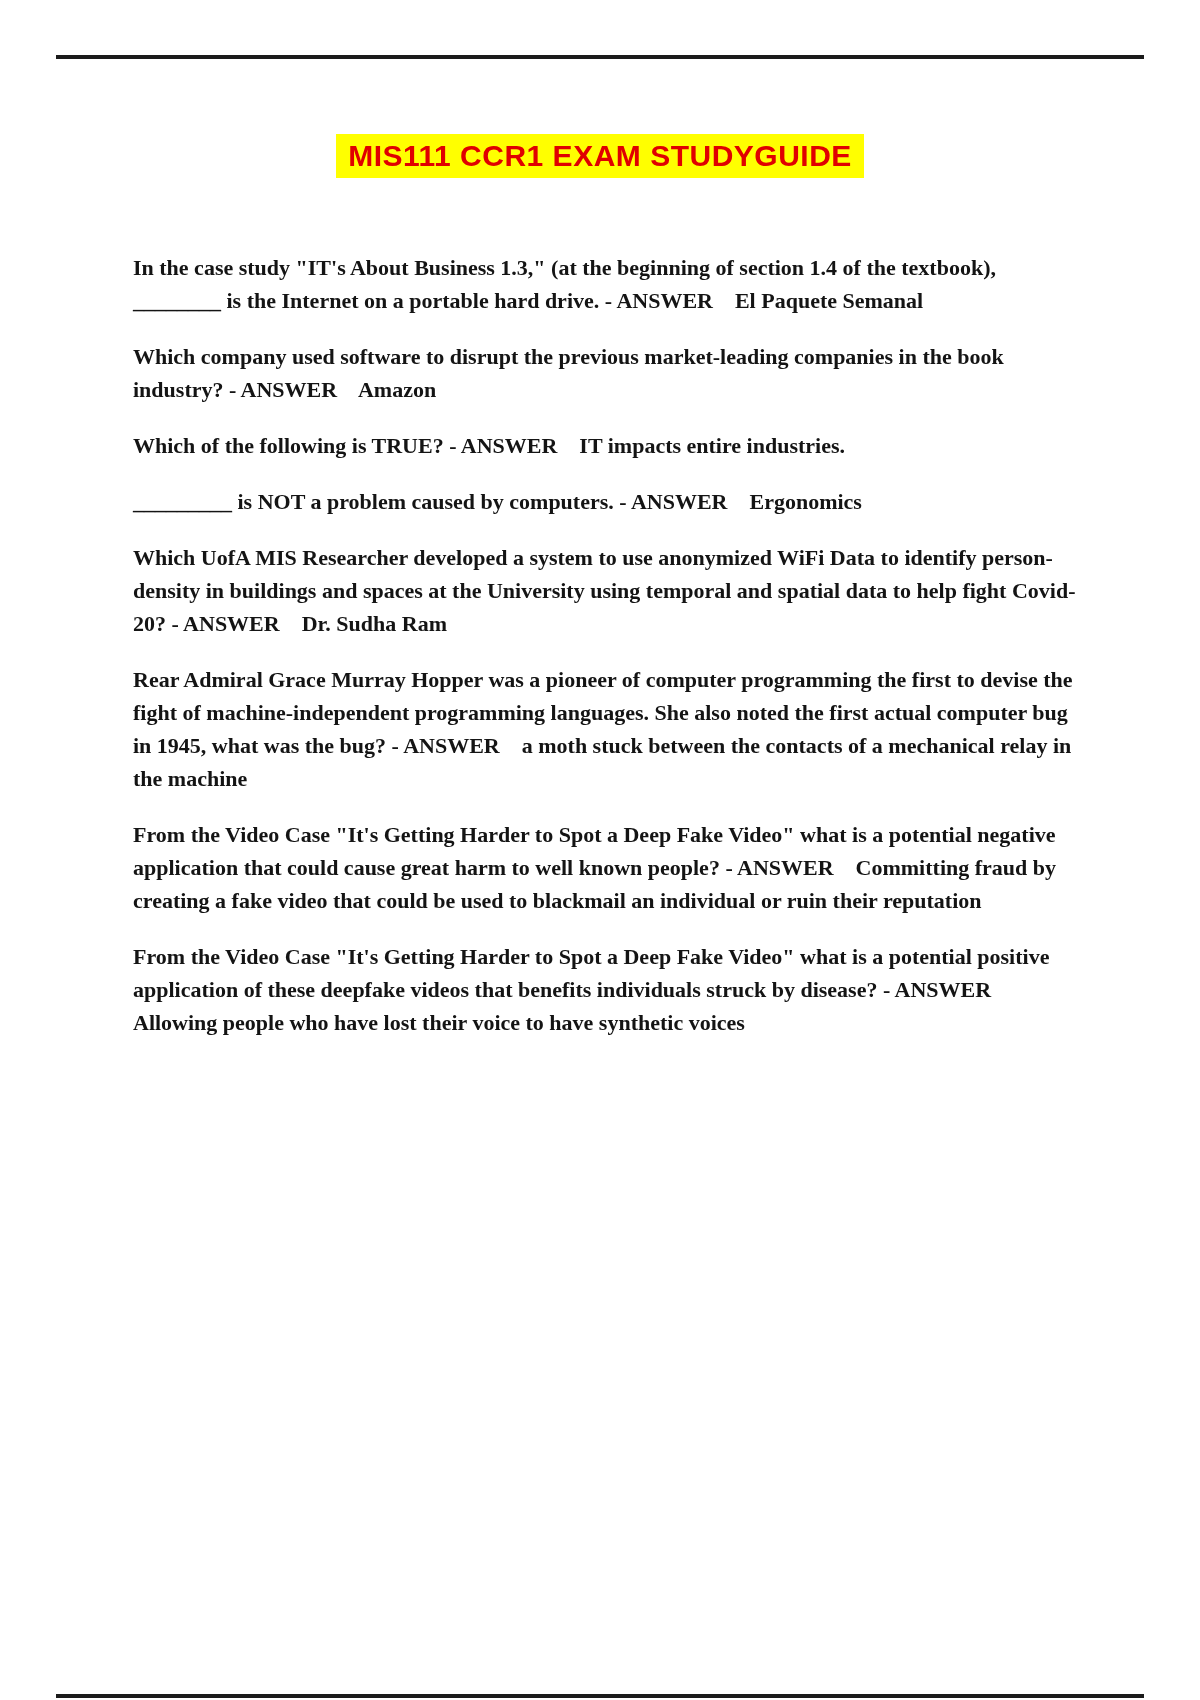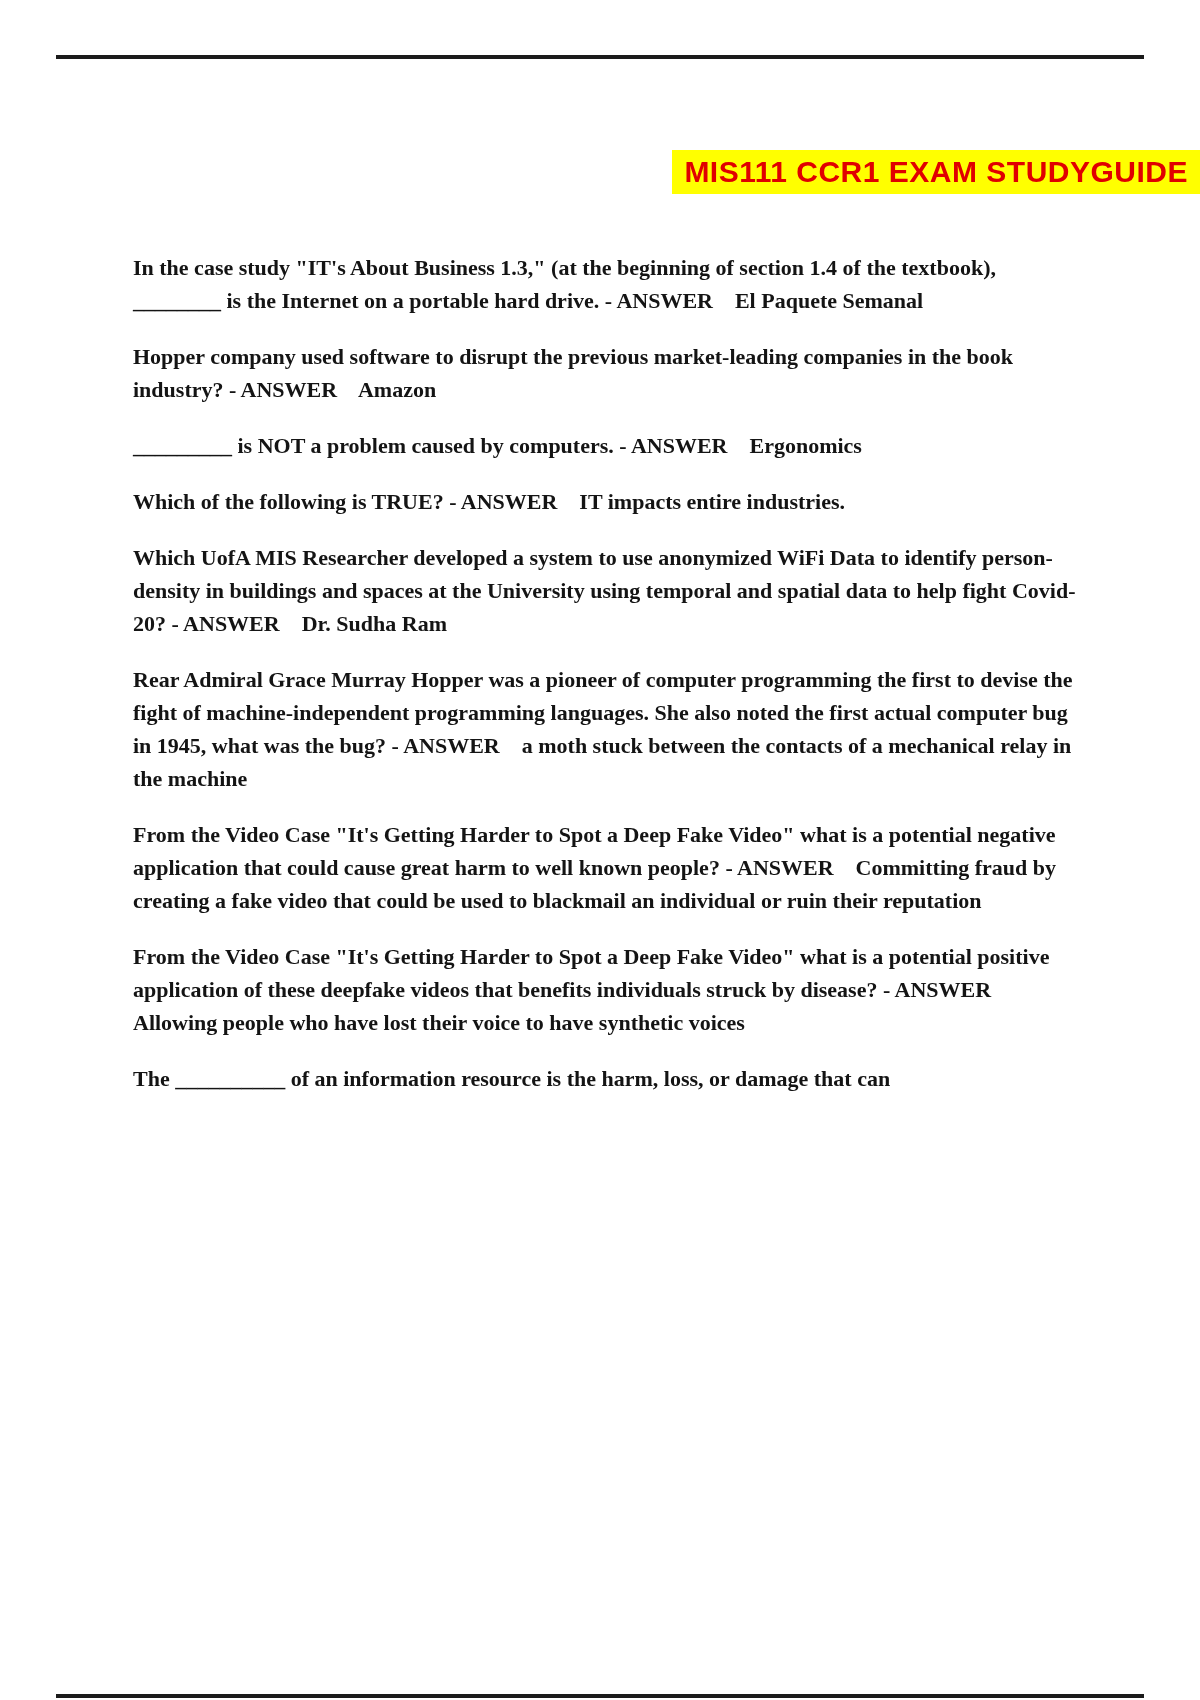--- a/index.html
+++ b/index.html
@@ -19,24 +19,24 @@
     position: absolute;
     left: 56px;
     width: 1088px;
     height: 4px;
     background: #1b1b1b;
   }
   .rule.top { top: 55px; }
   .rule.bottom { top: 1694px; }
   .title-wrap {
     position: absolute;
-    top: 150px;
+    top: 134px;
     left: 0;
     width: 100%;
-    text-align: right;
+    text-align: center;
   }
   .title-highlight {
     display: inline-block;
     background: #ffff00;
     color: #e00000;
     font-family: "Liberation Sans", sans-serif;
     font-weight: 700;
     font-size: 30px;
     line-height: 32px;
     padding: 6px 12px;
@@ -63,25 +63,24 @@
 <div class="page">
 
   <div class="rule top"></div>
 
   <div class="title-wrap">
     <span class="title-highlight">MIS111 CCR1 EXAM STUDYGUIDE</span>
   </div>
 
   <div class="content">
     <p>In the case study "IT's About Business 1.3," (at the beginning of section 1.4 of the textbook), ________ is the Internet on a portable hard drive. - ANSWER    El Paquete Semanal</p>
-    <p>Hopper company used software to disrupt the previous market-leading companies in the book industry? - ANSWER    Amazon</p>
+    <p>Which company used software to disrupt the previous market-leading companies in the book industry? - ANSWER    Amazon</p>
+    <p>Which of the following is TRUE? - ANSWER    IT impacts entire industries.</p>
     <p>_________ is NOT a problem caused by computers. - ANSWER    Ergonomics</p>
-    <p>Which of the following is TRUE? - ANSWER    IT impacts entire industries.</p>
     <p>Which UofA MIS Researcher developed a system to use anonymized WiFi Data to identify person-density in buildings and spaces at the University using temporal and spatial data to help fight Covid-20? - ANSWER    Dr. Sudha Ram</p>
     <p>Rear Admiral Grace Murray Hopper was a pioneer of computer programming the first to devise the fight of machine-independent programming languages. She also noted the first actual computer bug in 1945, what was the bug? - ANSWER    a moth stuck between the contacts of a mechanical relay in the machine</p>
     <p>From the Video Case "It's Getting Harder to Spot a Deep Fake Video" what is a potential negative application that could cause great harm to well known people? - ANSWER    Committing fraud by creating a fake video that could be used to blackmail an individual or ruin their reputation</p>
     <p>From the Video Case "It's Getting Harder to Spot a Deep Fake Video" what is a potential positive application of these deepfake videos that benefits individuals struck by disease? - ANSWER    Allowing people who have lost their voice to have synthetic voices</p>
-    <p>The __________ of an information resource is the harm, loss, or damage that can</p>
   </div>
 
   <div class="rule bottom"></div>
 
 </div>
 
 </body></html>

